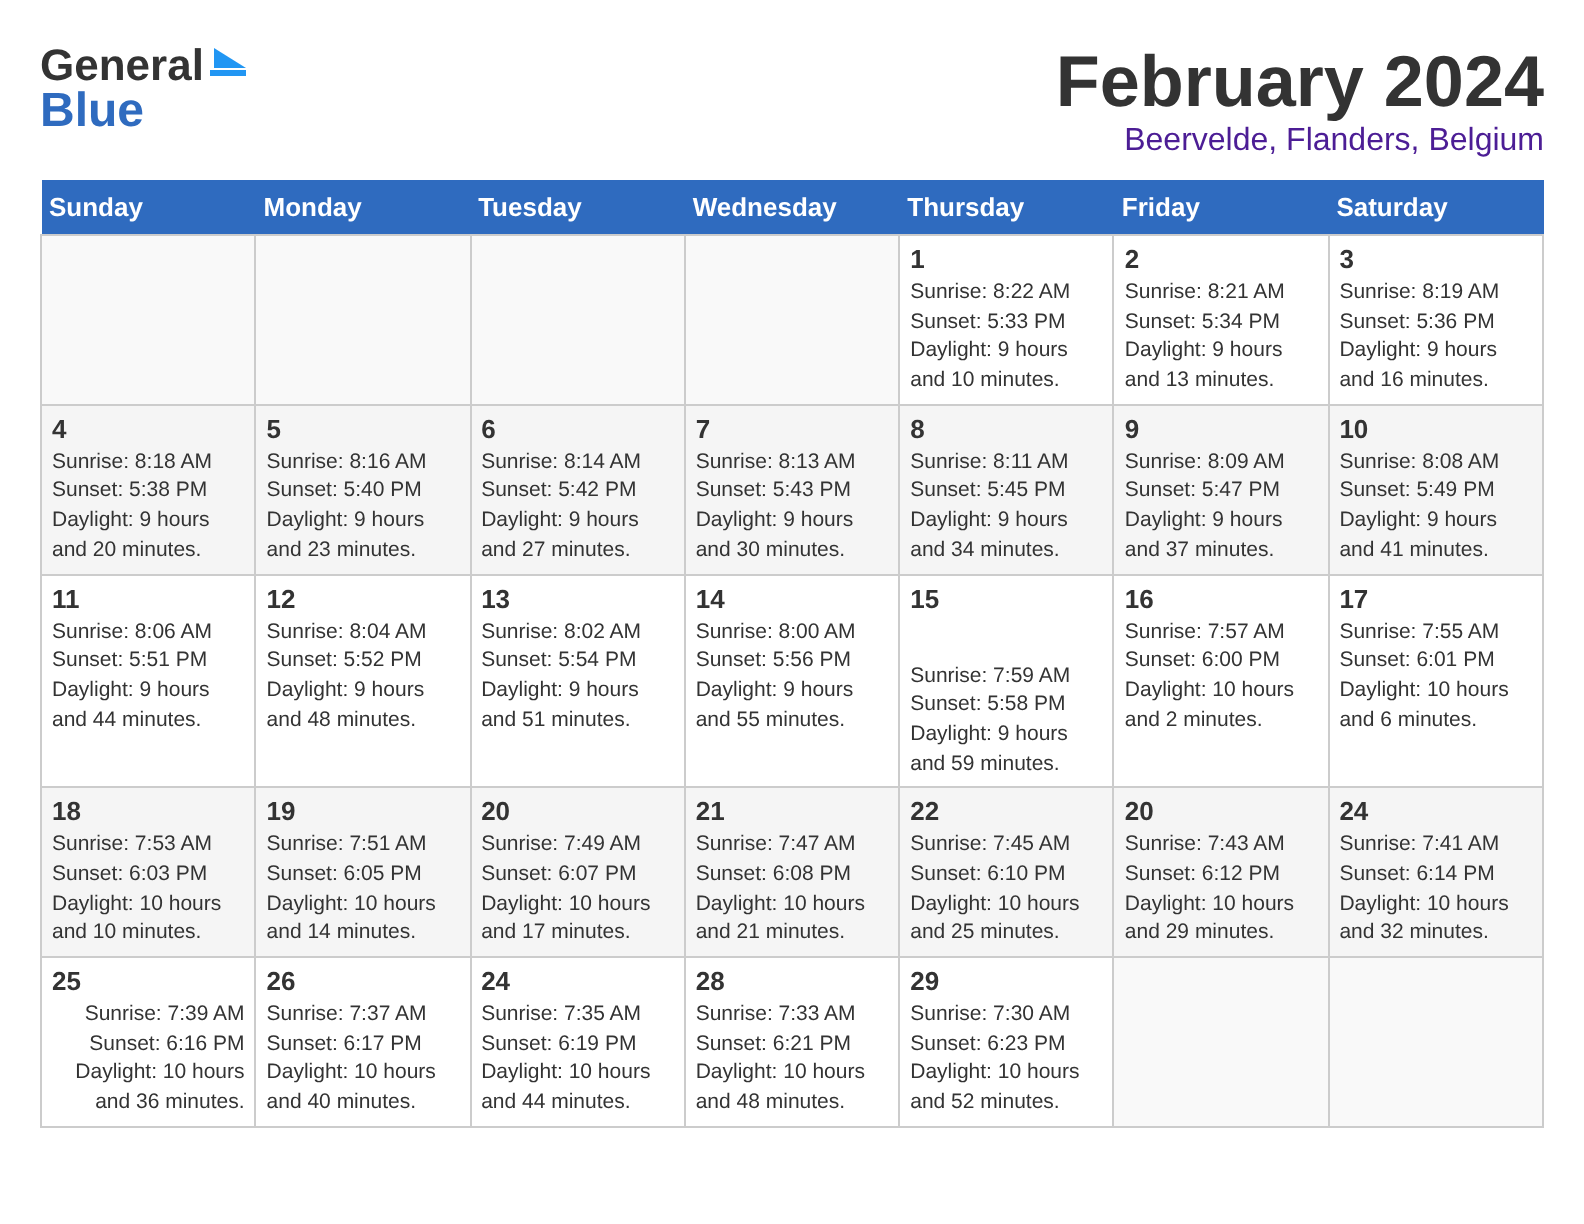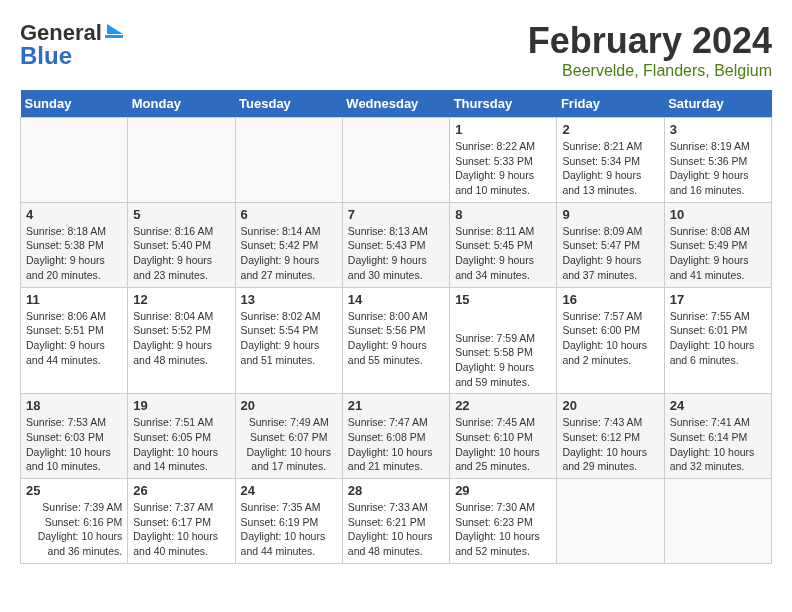--- a/index.html
+++ b/index.html
@@ -26,21 +26,21 @@
       text-align: right;
       margin-left: 26px;
     }
     .main-title {
       font-size: 36px;
       font-weight: bold;
       color: #333;
     }
     .subtitle {
       font-size: 16px;
-      color: #4d7c0f;
+      color: #4c1d95;
     }
     table {
       width: 100%;
       border-collapse: collapse;
       font-size: 11px;
     }
     thead tr th {
       background: #2f6bbf;
       color: #fff;
       padding: 6px 4px;
@@ -228,21 +228,21 @@
 Daylight: 10 hours and 10 minutes.</div>
         </td>
         <td>
           <span class="day-number">19</span>
           <div class="day-info" style="white-space: pre-line;">Sunrise: 7:51 AM
 Sunset: 6:05 PM
 Daylight: 10 hours and 14 minutes.</div>
         </td>
         <td>
           <span class="day-number">20</span>
-          <div class="day-info" style="white-space: pre-line; text-align: center;">Sunrise: 7:49 AM
+          <div class="day-info" style="white-space: pre-line;">Sunrise: 7:49 AM
 Sunset: 6:07 PM
 Daylight: 10 hours and 17 minutes.</div>
         </td>
         <td>
           <span class="day-number">21</span>
           <div class="day-info" style="white-space: pre-line;">Sunrise: 7:47 AM
 Sunset: 6:08 PM
 Daylight: 10 hours and 21 minutes.</div>
         </td>
         <td>

